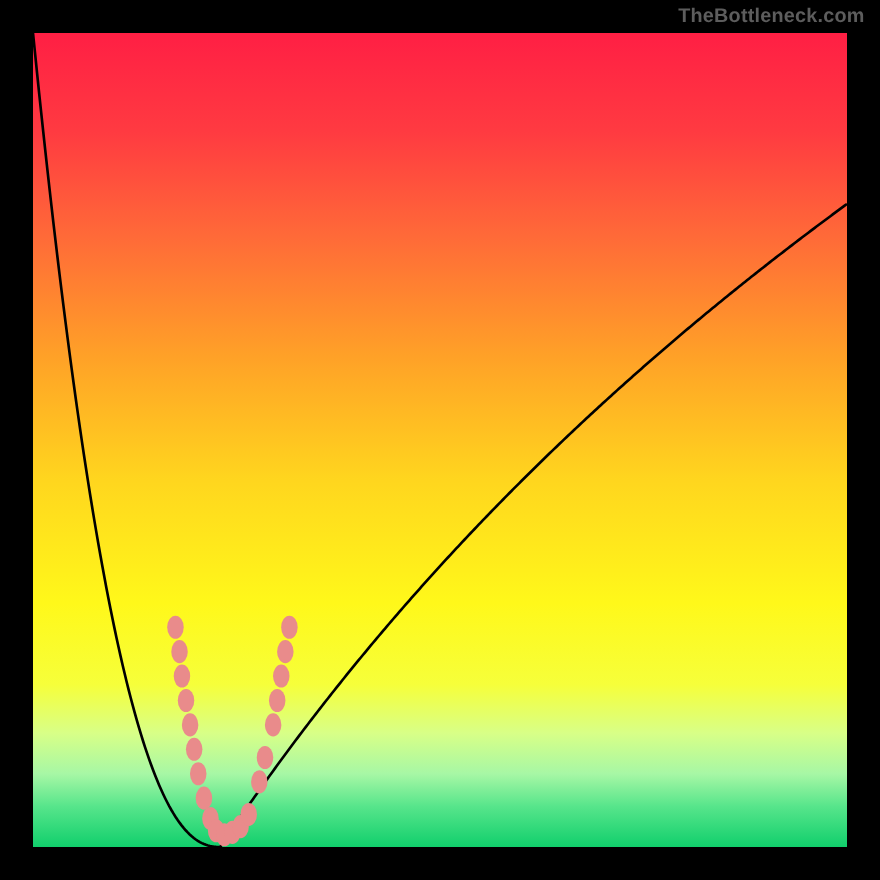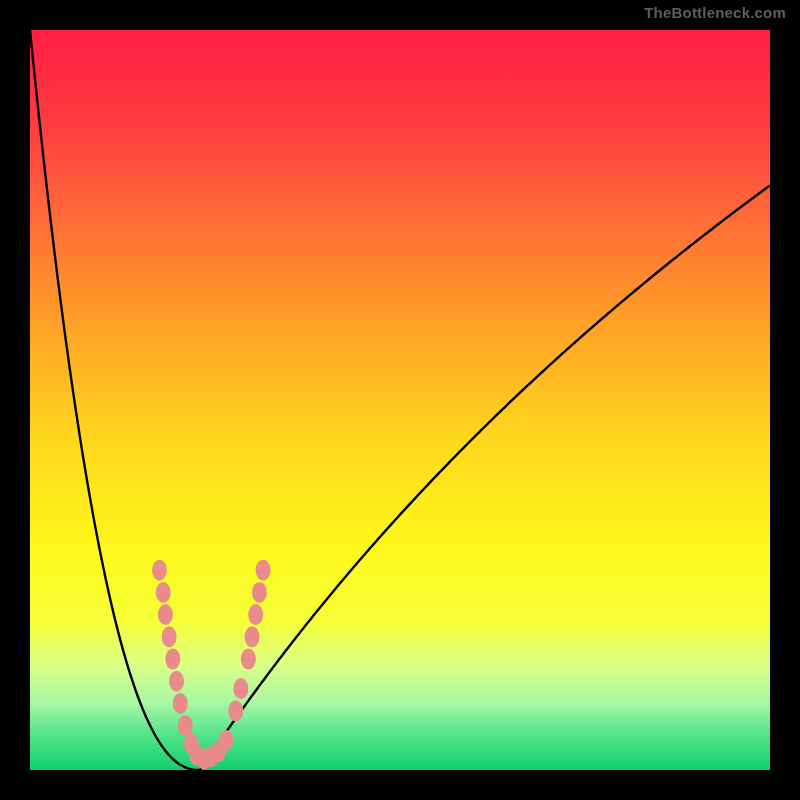--- a/index.html
+++ b/index.html
@@ -36,21 +36,21 @@
     top: 0;
     width: 100%;
     height: 100%;
     pointer-events: none;
   }
   .watermark {
     position: absolute;
     top: 4px;
     right: 14px;
     font-family: Arial, Helvetica, sans-serif;
-    font-size: 15px;
+    font-size: 18px;
     font-weight: 600;
     color: #5d5d5d;
     letter-spacing: 0.2px;
     user-select: none;
   }
 </style>
 </head>
 <body>
 <div class="frame">
 

